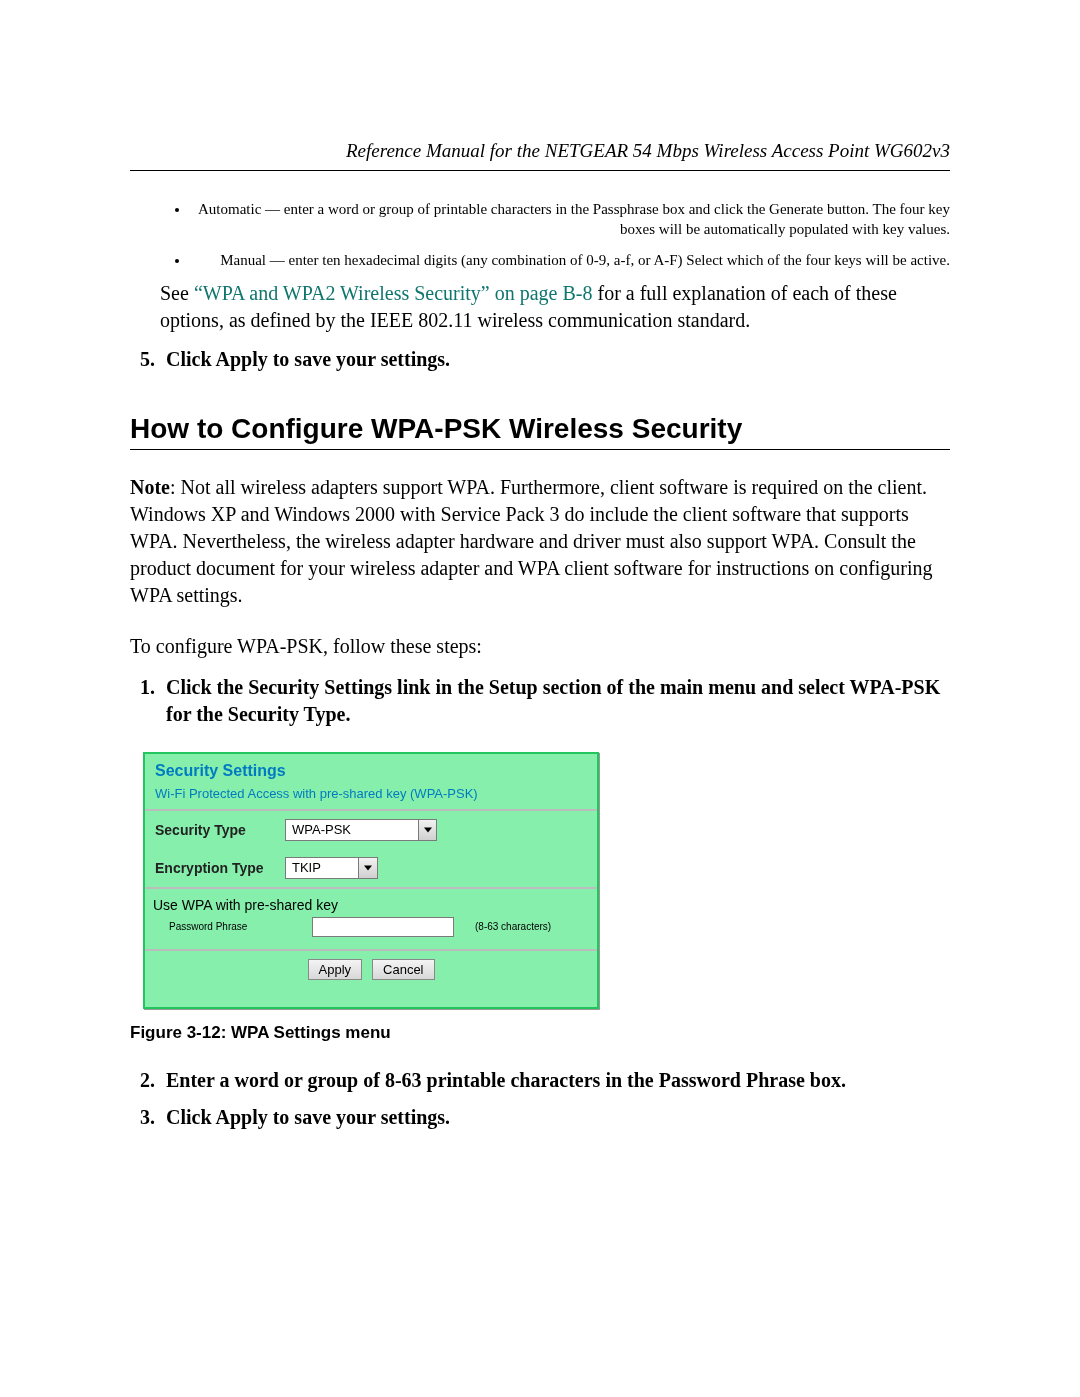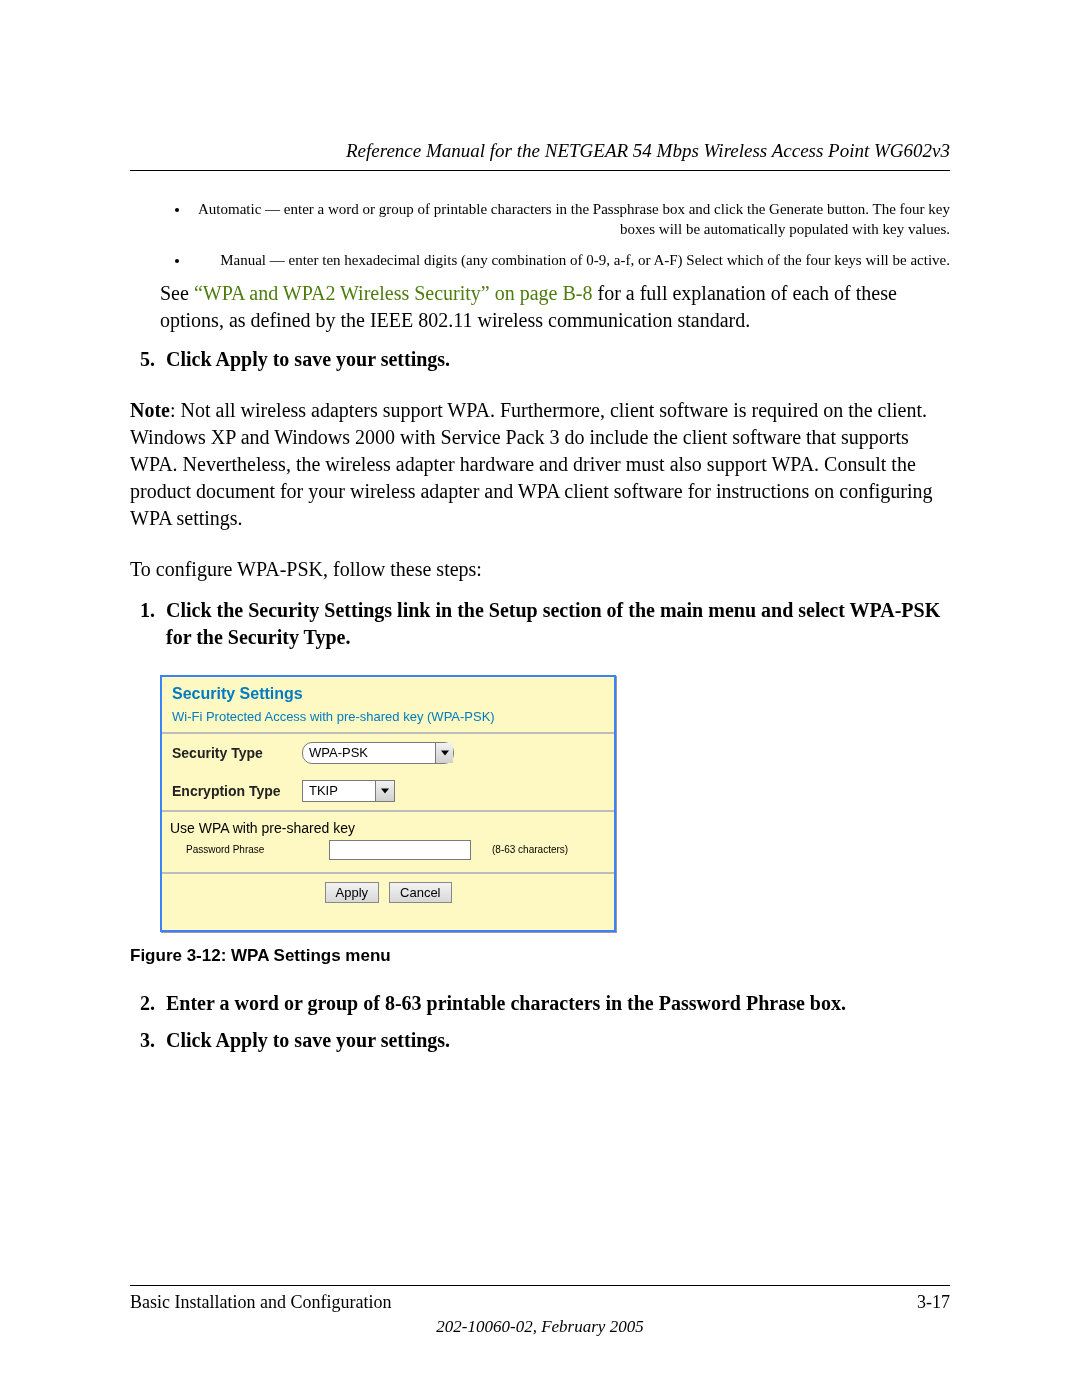--- a/index.html
+++ b/index.html
@@ -36,21 +36,21 @@
   }
   ul.bullets li {
     margin-bottom: 10px;
   }
   .body-para {
     font-size: 20px;
     line-height: 1.35;
     margin: 0 0 12px 30px;
   }
   .link {
-    color: #4d7c0f;
+    color: #0f766e;
     text-decoration: none;
   }
   ol.outer {
     font-size: 20px;
     line-height: 1.35;
     margin: 0 0 20px 0;
     padding-left: 30px;
     font-weight: bold;
   }
   ol.outer > li {
@@ -67,24 +67,24 @@
   }
   .note-para, .plain-para {
     font-size: 20px;
     line-height: 1.35;
     margin: 24px 0 14px 0;
   }
   .bold-run { font-weight: bold; }
 
   
   .settings-box {
-    margin: 24px 0 10px 30px;
+    margin: 24px 0 10px 13px;
     width: 452px;
-    background: #fef9c3;
-    border: 2px solid #3b82f6;
+    background: #86efac;
+    border: 2px solid #22c55e;
     font-family: Arial, Helvetica, sans-serif;
     font-size: 14px;
     box-shadow: 1px 1px 0 #999;
   }
   .sb-title {
     color: #007bc2;
     font-weight: bold;
     font-size: 16px;
     padding: 8px 10px 2px 10px;
   }
@@ -203,38 +203,39 @@
   </ul>
 
   <p class="body-para">
     <span>See </span><a class="link" href="#">“WPA and WPA2 Wireless Security” on page B-8</a><span> for a full explanation of each of these options, as defined by the IEEE 802.11 wireless communication standard.</span>
   </p>
 
   <ol class="outer" start="5">
     <li>Click Apply to save your settings.</li>
   </ol>
 
+  <h2 class="section">How to Configure WPA-PSK Wireless Security</h2>
 
   <p class="note-para">
     <span class="bold-run">Note</span><span>: Not all wireless adapters support WPA. Furthermore, client software is required on the client. Windows XP and Windows 2000 with Service Pack 3 do include the client software that supports WPA. Nevertheless, the wireless adapter hardware and driver must also support WPA. Consult the product document for your wireless adapter and WPA client software for instructions on configuring WPA settings.</span>
   </p>
 
   <p class="plain-para">To configure WPA-PSK, follow these steps:</p>
 
   <ol class="outer">
     <li>Click the Security Settings link in the Setup section of the main menu and select WPA-PSK for the Security Type.</li>
   </ol>
 
   <div class="settings-box">
     <div class="sb-title">Security Settings</div>
     <div class="sb-subtitle">Wi-Fi Protected Access with pre-shared key (WPA-PSK)</div>
 
     <div class="sb-row">
       <div class="sb-label">Security Type</div>
-      <div class="dropdown" style="width:150px;border-radius:10px;">
+      <div class="dropdown" style="width:150px;">
         <span class="dd-text" style="min-width:120px;">WPA-PSK</span>
         <span class="dd-arrow">
           <svg viewBox="0 0 10 6">
               <path d="M0 0 L10 0 L5 6 Z" fill="#000"></path>
             </svg>
         </span>
       </div>
     </div>
 
     <div class="sb-row border-b">
@@ -262,23 +263,14 @@
     </div>
   </div>
 
   <div class="figcap">Figure 3-12:  WPA Settings menu</div>
 
   <ol class="outer" start="2">
     <li>Enter a word or group of 8-63 printable characters in the Password Phrase box.</li>
     <li>Click Apply to save your settings.</li>
   </ol>
 
-  <div class="footer">
-    <div class="footer-rule">
-      <div class="footer-line">
-        <span>Basic Installation and Configuration</span>
-        <span>3-17</span>
-      </div>
-      <div class="footer-sub">202-10060-02, February 2005</div>
-    </div>
-  </div>
 
 </div>
 
 </body></html>

